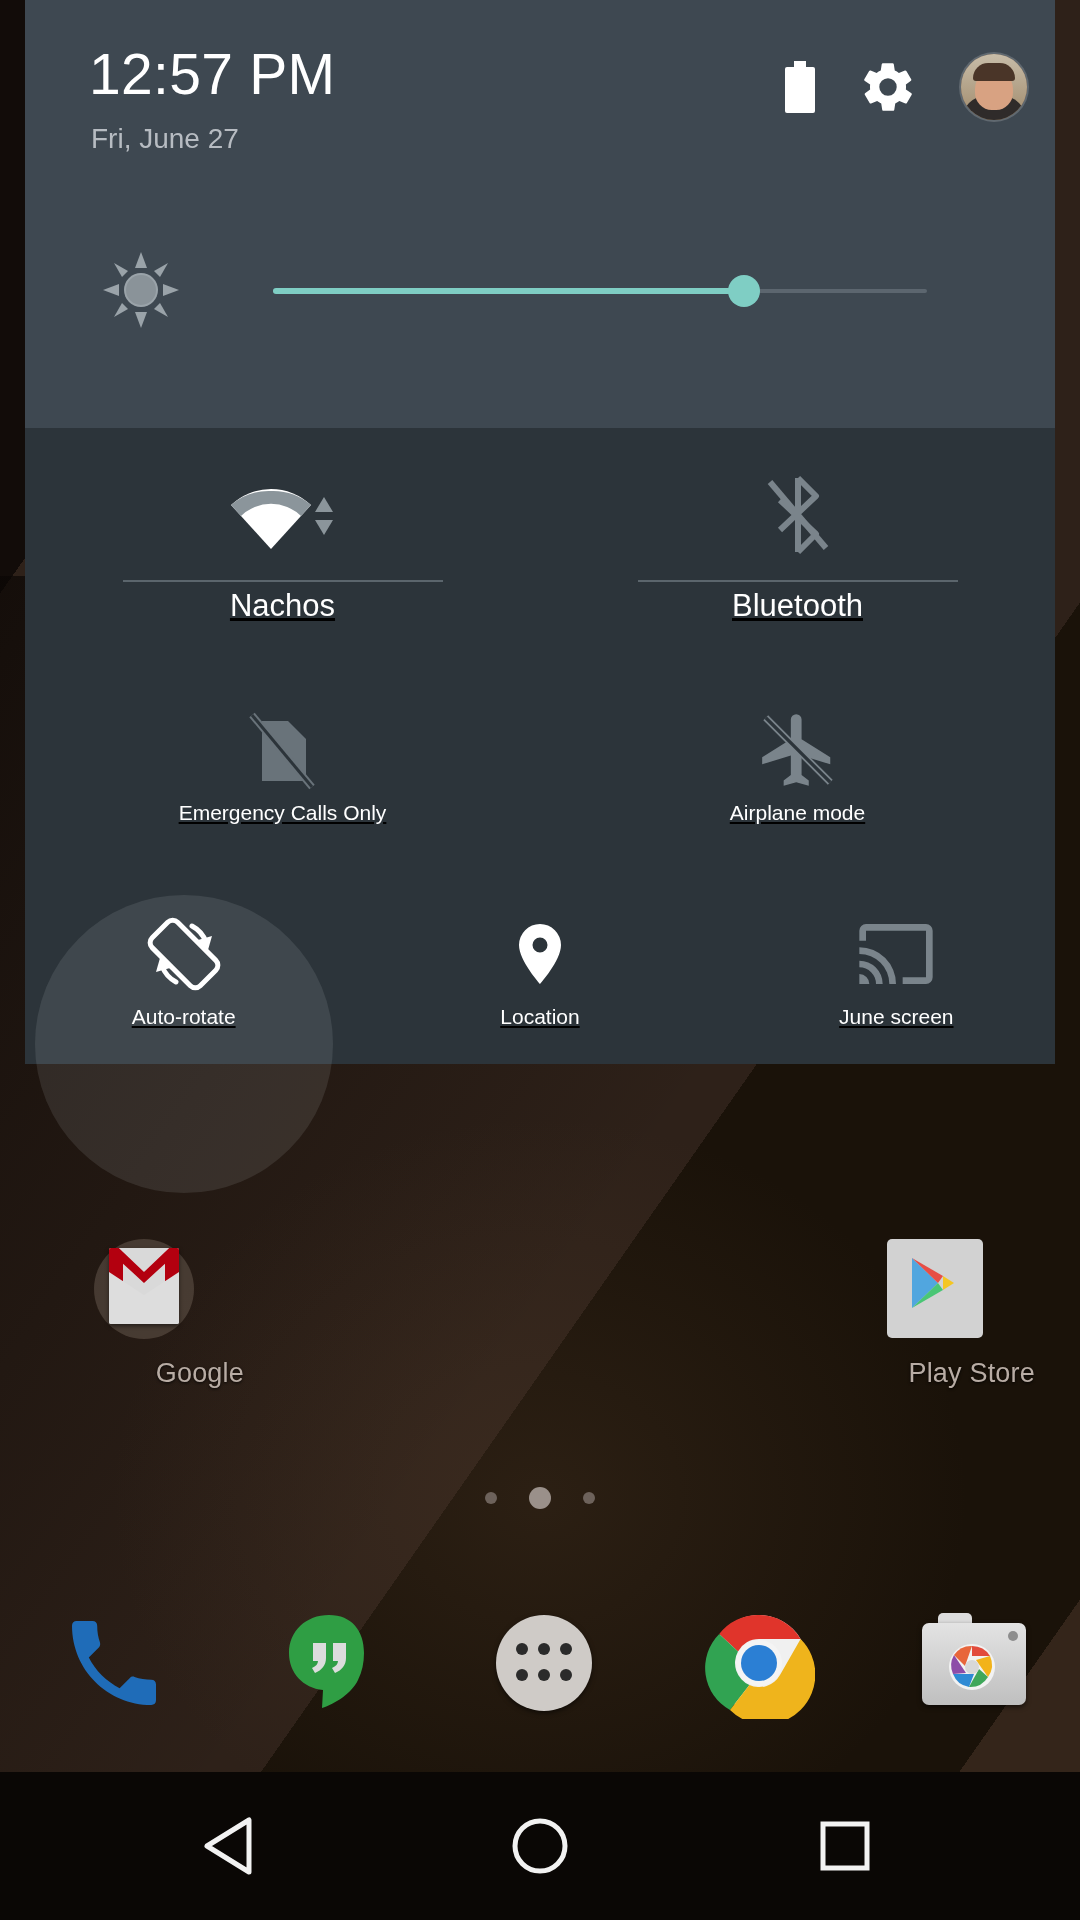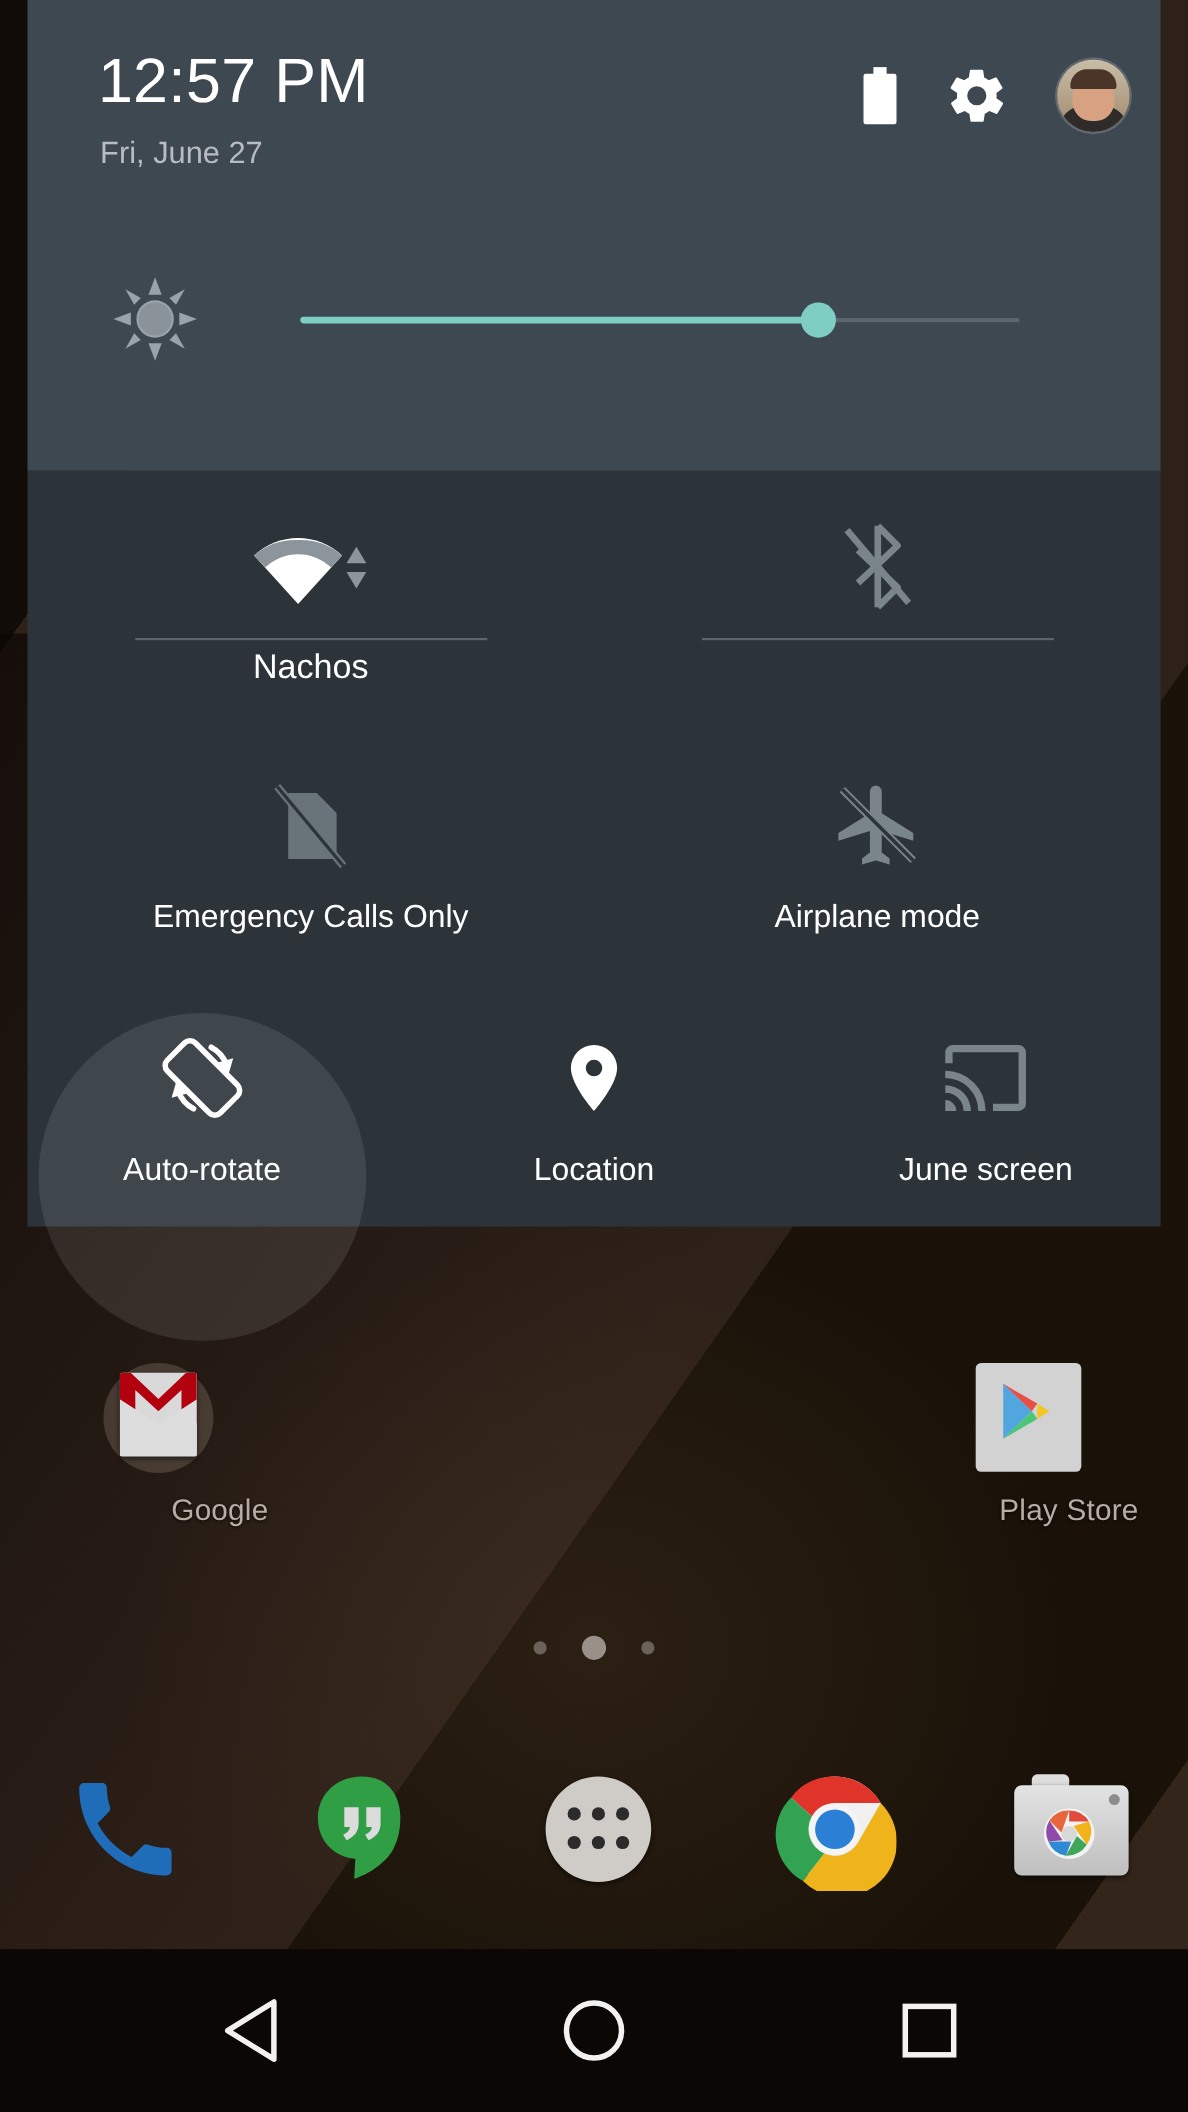--- a/index.html
+++ b/index.html
@@ -370,31 +370,32 @@
 
   
   .tiles {
     background: #2c343a;
     position: relative;
     padding-bottom: 34px;
   }
   .tile-row {
     display: flex;
     position: relative;
+    text-decoration: underline;
   }
   .tile {
     position: relative;
     text-align: center;
     padding-top: 34px;
   }
   .tile-label {
-    font-size: 29px;
+    font-size: 21px;
     color: #ffffff;
     line-height: 1.18;
-    margin-top: 24px;
+    margin-top: 8px;
     padding: 0 14px;
   }
   .tile-ic-box {
     height: 86px;
     display: flex;
     align-items: center;
     justify-content: center;
     position: relative;
   }
   .tile-divider {
@@ -643,20 +644,21 @@
               <svg width="80" height="86" viewBox="0 0 80 86">
                 <g stroke="#7a848b" stroke-width="6" fill="none" stroke-linejoin="round">
                   <path d="M40 6 58 24 22 58"></path>
                   <path d="M40 80 58 62 22 28"></path>
                   <path d="M40 6v74"></path>
                 </g>
                 <line x1="12" y1="10" x2="68" y2="76" stroke="#7a848b" stroke-width="6"></line>
               </svg>
             </div>
             <div class="tile-divider"></div>
+            <div class="tile-label">Bluetooth</div>
           </div>
         </div>
       </div>
 
       <div class="tile-row row-grid" style="margin-top:48px;">
 
         <div class="tile">
           <div class="tile-content">
             <div class="tile-ic-box">
               <svg width="78" height="86" viewBox="0 0 78 86">

